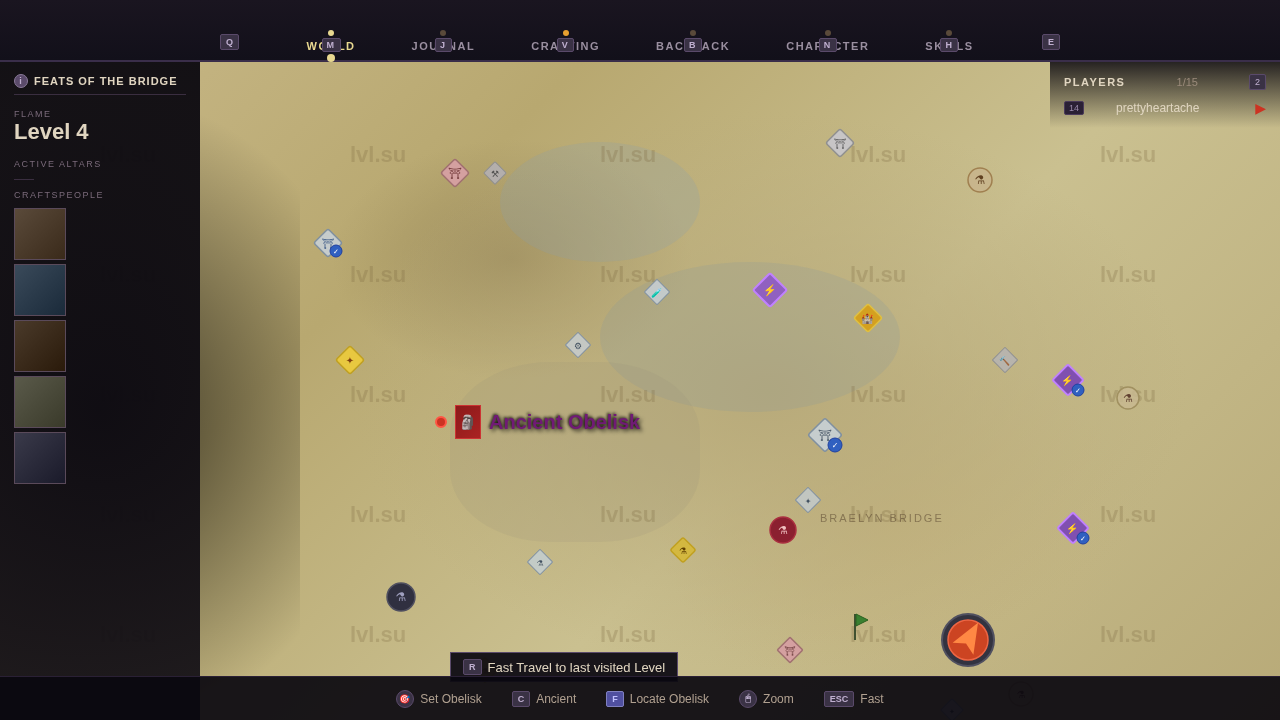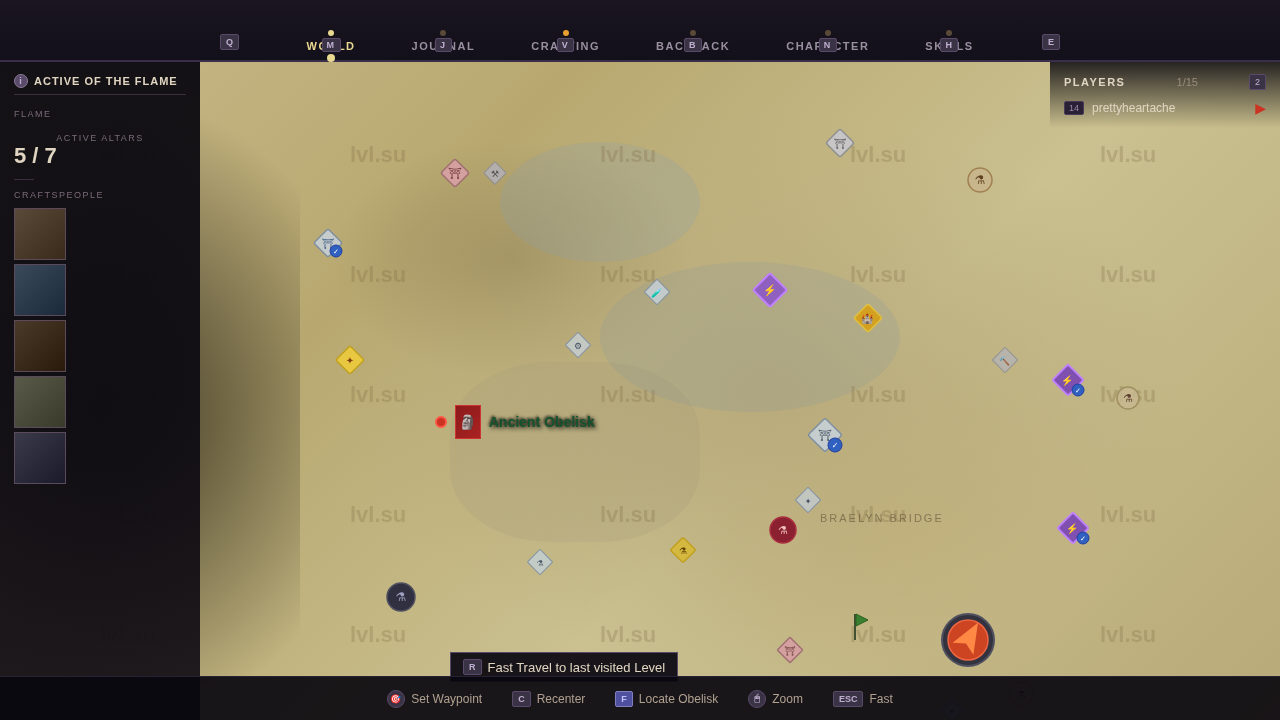--- a/index.html
+++ b/index.html
@@ -279,20 +279,21 @@
       background: #2a2035;
       border: 1px solid #4a3a5a;
       font-size: 9px;
       color: #9a8aaa;
       padding: 1px 4px;
       border-radius: 2px;
     }
     .player-name {
       font-size: 12px;
       color: #e0d5c0;
+      margin-left: 24px;
     }
     .player-arrow {
       margin-left: auto;
       color: #cc3322;
       font-size: 14px;
     }
 
     
     #tooltip {
       position: absolute;
@@ -371,23 +372,23 @@
     #obelisk-label {
       position: absolute;
       left: 435px;
       top: 343px;
       z-index: 30;
       display: flex;
       align-items: center;
       gap: 8px;
     }
     #obelisk-label .obelisk-text {
-      font-size: 14px;
-      font-weight: bold;
-      color: #14532d;
+      font-size: 20px;
+      font-weight: bold;
+      color: #701a75;
       text-shadow: 2px 2px 4px rgba(0,0,0,0.8), -1px -1px 3px rgba(0,0,0,0.8);
       text-align: center;
     }
 
     
     #player-marker {
       position: absolute;
       left: 968px;
       top: 580px;
       z-index: 30;
@@ -695,27 +696,27 @@
 
   <div id="tooltip" style="left:450px;top:590px;">
     <span class="tooltip-key">R</span>
     <span>Fast Travel to last visited Level</span>
   </div>
 </div>
 
 <div id="left-panel">
   <div id="panel-title">
     <span class="info-icon">i</span>
-    <span>ACTIVE OF THE FLAME</span>
+    <span>FEATS OF THE BRIDGE</span>
   </div>
 
   <div class="stat-label">FLAME</div>
-
-  <div class="stat-label" style="text-align:center;">ACTIVE ALTARS</div>
-  <div class="stat-value">5 / 7</div>
+  <div class="stat-value">Level 4</div>
+
+  <div class="stat-label" style="">ACTIVE ALTARS</div>
 
   <div class="stat-divider"></div>
 
   <div id="craftspeople-section">
     <div class="craftspeople-label">CRAFTSPEOPLE</div>
     <div class="craftsperson-avatar">
       <div class="avatar-placeholder avatar-1"></div>
     </div>
     <div class="craftsperson-avatar">
       <div class="avatar-placeholder avatar-2"></div>
@@ -743,25 +744,25 @@
   <div class="player-entry">
     <span class="player-level">14</span>
     <span class="player-name">prettyheartache</span>
     <span class="player-arrow">▶</span>
   </div>
 </div>
 
 <div id="bottom-bar">
   <div class="bottom-action">
     <span class="bottom-key-round">🎯</span>
-    <span>Set Waypoint</span>
+    <span>Set Obelisk</span>
   </div>
   <div class="bottom-action">
     <span class="bottom-key">C</span>
-    <span>Recenter</span>
+    <span>Ancient</span>
   </div>
   <div class="bottom-action">
     <span class="bottom-key" style="background:#5050a0;border-color:#8080c0;color:#c0c0ff;">F</span>
     <span>Locate Obelisk</span>
   </div>
   <div class="bottom-action">
     <span class="bottom-key-round">🖱</span>
     <span>Zoom</span>
   </div>
   <div class="bottom-action">

